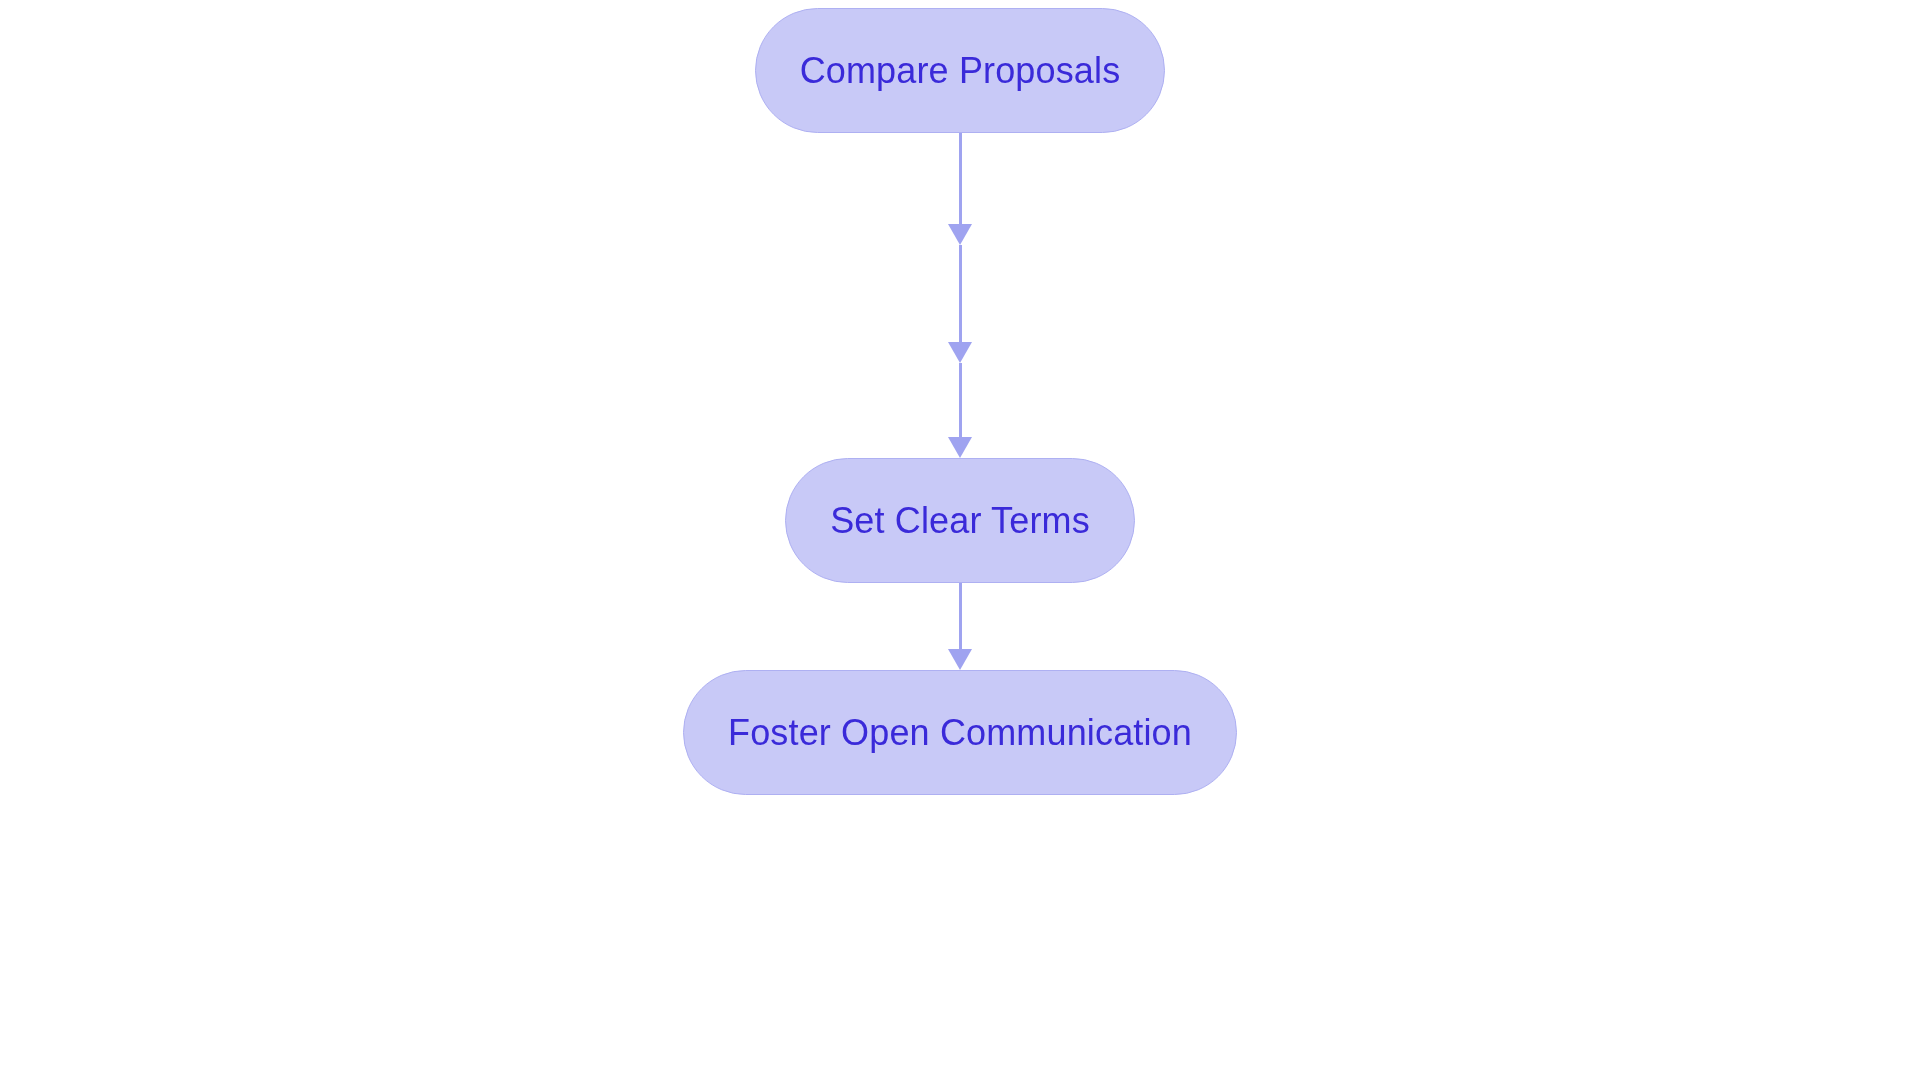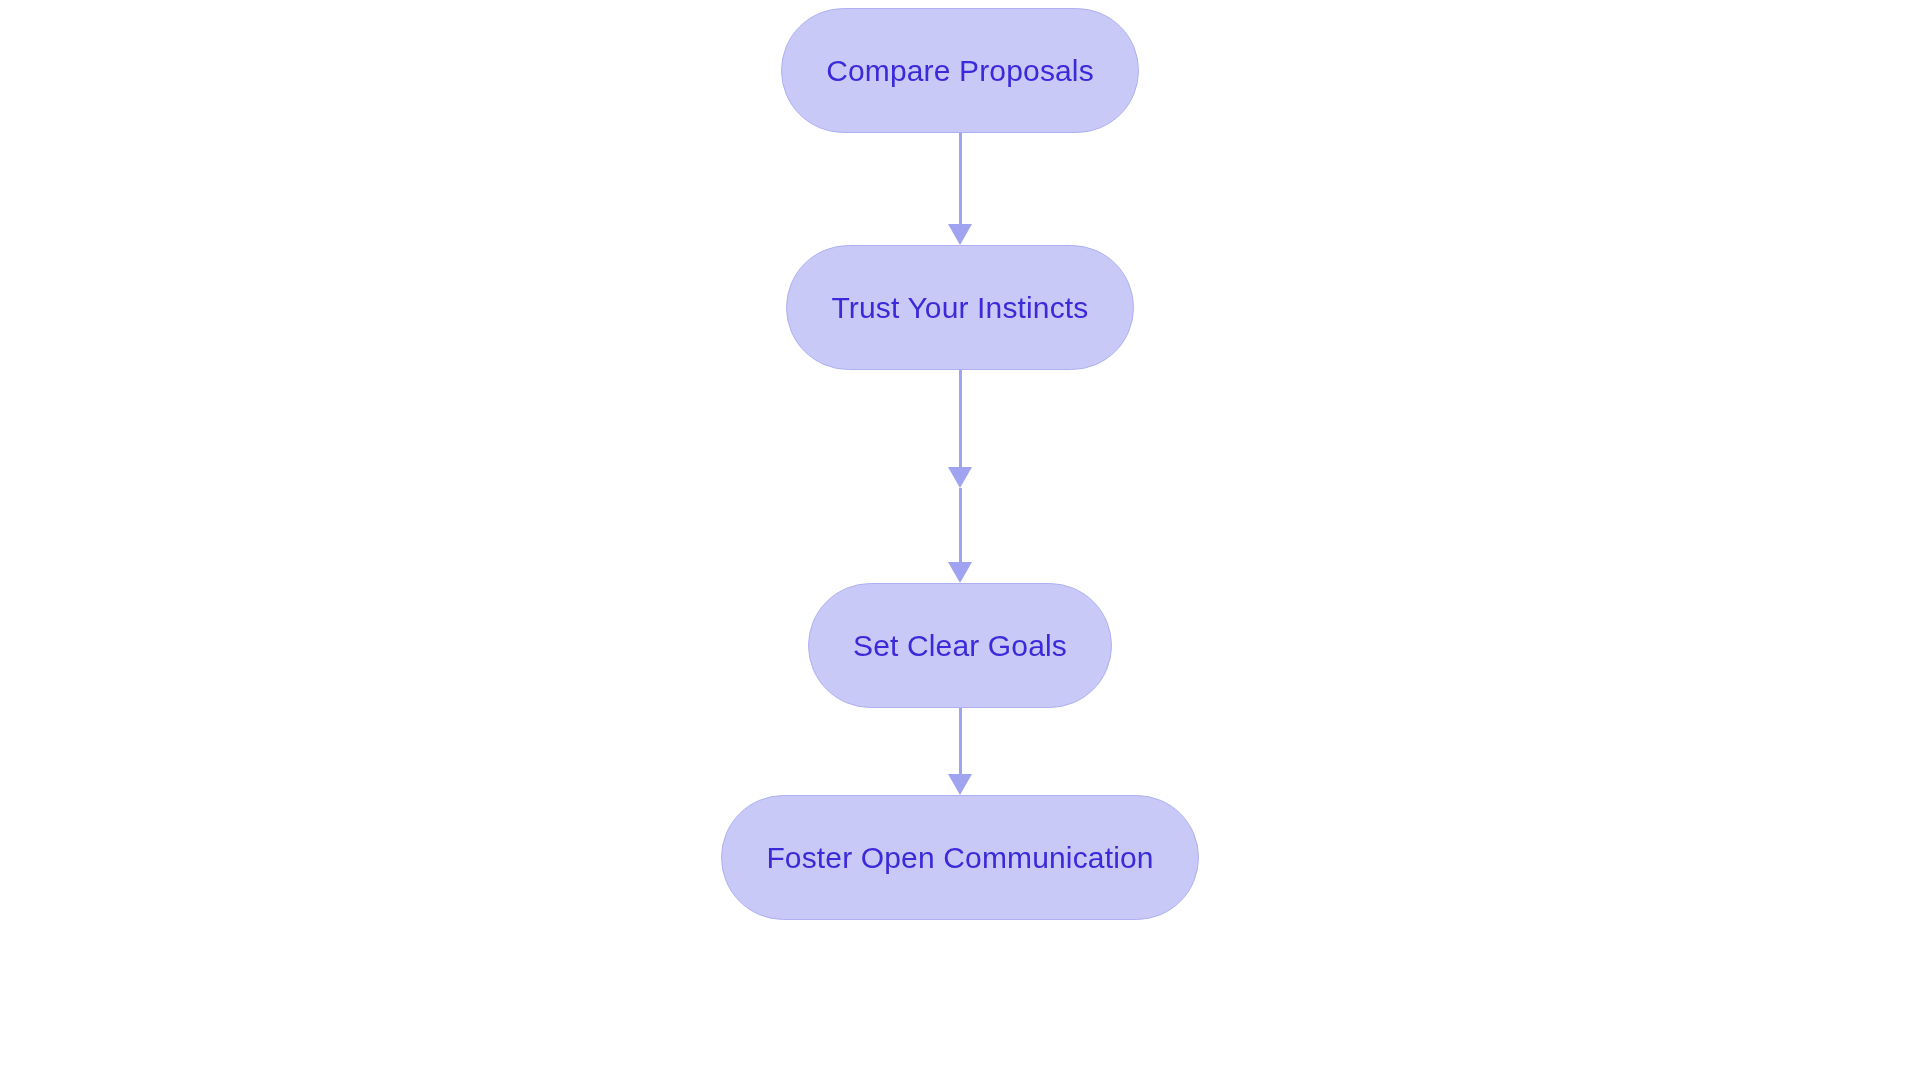--- a/index.html
+++ b/index.html
@@ -33,21 +33,21 @@
     height: 125px;
     border-radius: 62.5px;
     background: #c8c9f7;
     border: 1.6px solid #aeb0f2;
     padding: 0 44px;
     white-space: nowrap;
   }
 
   .node-label {
     color: #3a2ad9;
-    font-size: 30px;
+    font-size: 36px;
     font-weight: 400;
     letter-spacing: 0.15px;
     line-height: 1;
   }
 
   
   .connector {
     position: relative;
     width: 30px;
     display: flex;
@@ -86,37 +86,34 @@
 
   <div class="node">
     <span class="node-label">Compare Proposals</span>
   </div>
 
   <div class="connector gap-1">
     <div class="connector-line"></div>
     <div class="connector-arrow"></div>
   </div>
 
-  <div class="node">
-    <span class="node-label">Trust Your Instincts</span>
-  </div>
 
   <div class="connector gap-2">
     <div class="connector-line"></div>
     <div class="connector-arrow"></div>
   </div>
 
 
   <div class="connector gap-3">
     <div class="connector-line"></div>
     <div class="connector-arrow"></div>
   </div>
 
   <div class="node">
-    <span class="node-label">Set Clear Goals</span>
+    <span class="node-label">Set Clear Terms</span>
   </div>
 
   <div class="connector gap-4">
     <div class="connector-line"></div>
     <div class="connector-arrow"></div>
   </div>
 
   <div class="node">
     <span class="node-label">Foster Open Communication</span>
   </div>

